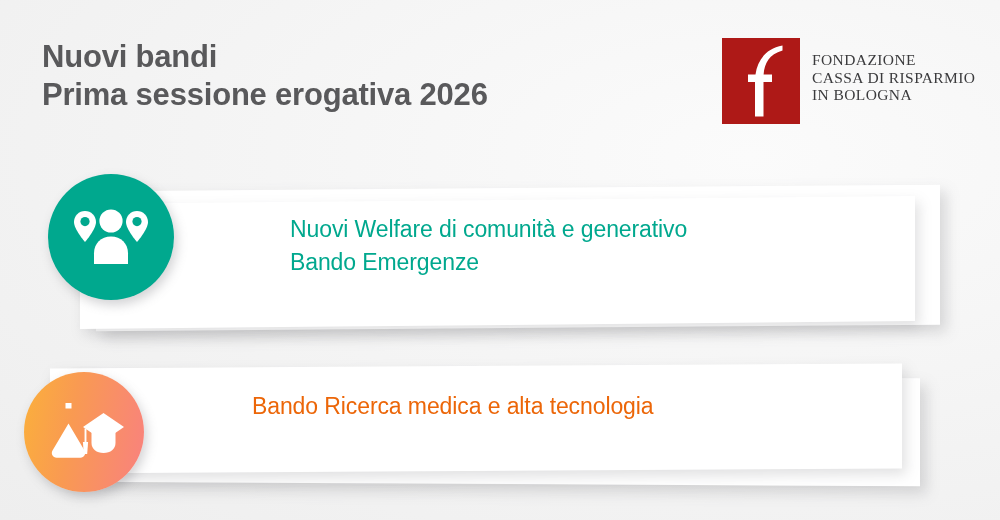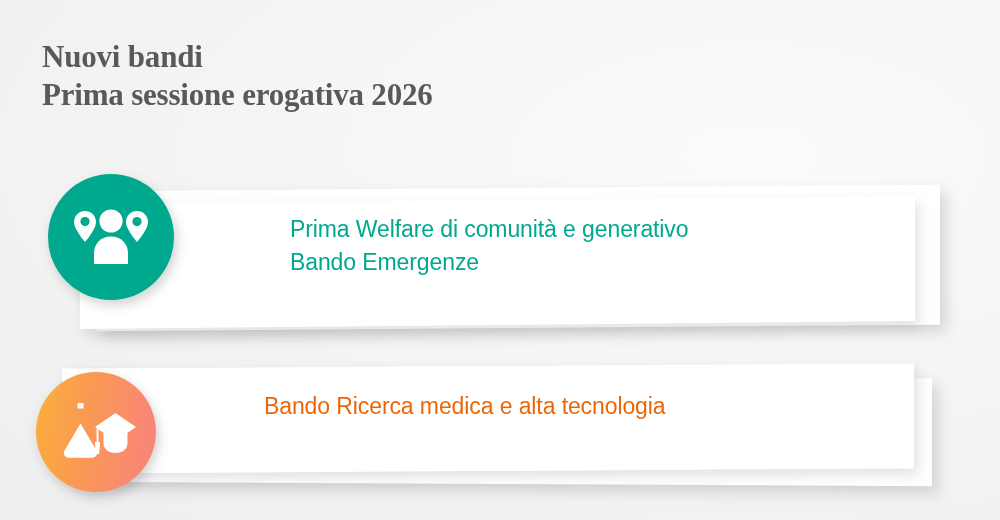--- a/index.html
+++ b/index.html
@@ -37,21 +37,20 @@
     left: 42px;
     top: 38px;
   }
   .title-line {
     font-size: 31px;
     font-weight: bold;
     color: #59595b;
     letter-spacing: -0.2px;
     line-height: 38px;
     white-space: nowrap;
-    font-family: Liberation Serif, serif;
   }
 
   
   .logo {
     position: absolute;
     left: 722px;
     top: 38px;
     display: flex;
     align-items: flex-start;
   }
@@ -77,21 +76,21 @@
     letter-spacing: 0.4px;
     white-space: nowrap;
   }
 
   
   .card-wrap {
     position: absolute;
     z-index: 4;
   }
   #card-0 { left: 60px; top: 180px; width: 880px; height: 150px; }
-  #card-1 { left: 32px; top: 362px; width: 900px; height: 125px; text-align: right; }
+  #card-1 { left: 20px; top: 362px; width: 900px; height: 125px; text-align: right; }
 
   .card-back {
     position: absolute;
     background: #ffffff;
     box-shadow: 6px 7px 14px rgba(120,120,125,0.26);
   }
   .card-front {
     position: absolute;
     background: #ffffff;
     box-shadow: 4px 6px 13px rgba(120,120,125,0.22);
@@ -165,20 +164,37 @@
 
 <div class="bg-wash"></div>
 
 <div class="header">
 
   <div class="title-block">
     <div class="title-line">Nuovi bandi</div>
     <div class="title-line">Prima sessione erogativa 2026</div>
   </div>
 
+  <div class="logo">
+    <div class="logo-mark">
+      <svg width="78" height="86" viewBox="0 0 78 86" aria-hidden="true">
+        <path fill="#ffffff" d="M60.5 7.5
+                 C44 10.5 35.5 22 33.5 36.5
+                 L26 36.5 L26 44 L33 44
+                 L33 78.5 L41.5 78.5 L41.5 44
+                 L50 44 L50 36.5 L41.6 36.5
+                 C42.6 25 47 16.5 60.5 12.5 Z"></path>
+      </svg>
+    </div>
+    <div class="logo-text">
+      <div class="logo-text-line">FONDAZIONE</div>
+      <div class="logo-text-line">CASSA DI RISPARMIO</div>
+      <div class="logo-text-line">IN BOLOGNA</div>
+    </div>
+  </div>
 </div>
 
 <div class="card-wrap" id="card-0">
   <div class="card-back"></div>
   <div class="card-front"></div>
 
   <div class="icon-circle">
     <svg width="76" height="60" viewBox="0 0 76 60" aria-hidden="true">
 
       <path fill="#ffffff" d="M12 4 C5.9 4 1 8.9 1 15 C1 22.5 12 35 12 35 C12 35 23 22.5 23 15 C23 8.9 18.1 4 12 4 Z"></path>
@@ -187,21 +203,21 @@
       <path fill="#ffffff" d="M64 4 C57.9 4 53 8.9 53 15 C53 22.5 64 35 64 35 C64 35 75 22.5 75 15 C75 8.9 70.1 4 64 4 Z"></path>
       <circle cx="64" cy="14.6" r="4.6" fill="#00a88e"></circle>
 
       <circle cx="38" cy="14" r="11.6" fill="#ffffff"></circle>
 
       <path fill="#ffffff" d="M38 29.5 C28 29.5 21 36.5 21 46.2 L21 57 L55 57 L55 46.2 C55 36.5 48 29.5 38 29.5 Z"></path>
     </svg>
   </div>
 
   <div class="card-text theme-welfare">
-    <div class="card-line">Prima Welfare di comunità e generativo</div>
+    <div class="card-line">Nuovi Welfare di comunità e generativo</div>
     <div class="card-line">Bando Emergenze</div>
   </div>
 </div>
 
 <div class="card-wrap" id="card-1">
   <div class="card-back"></div>
   <div class="card-front"></div>
 
   <div class="icon-circle">
     <svg width="80" height="62" viewBox="0 0 80 62" aria-hidden="true">

